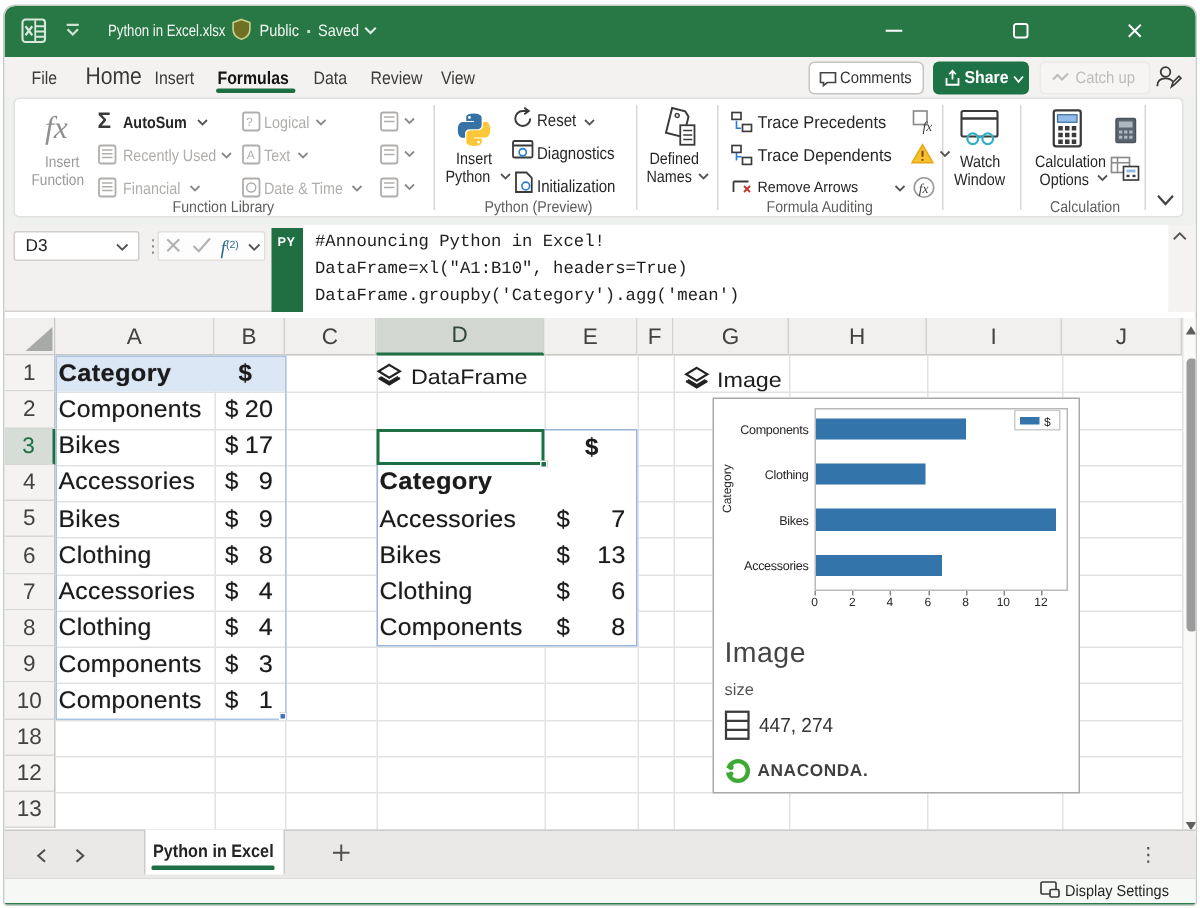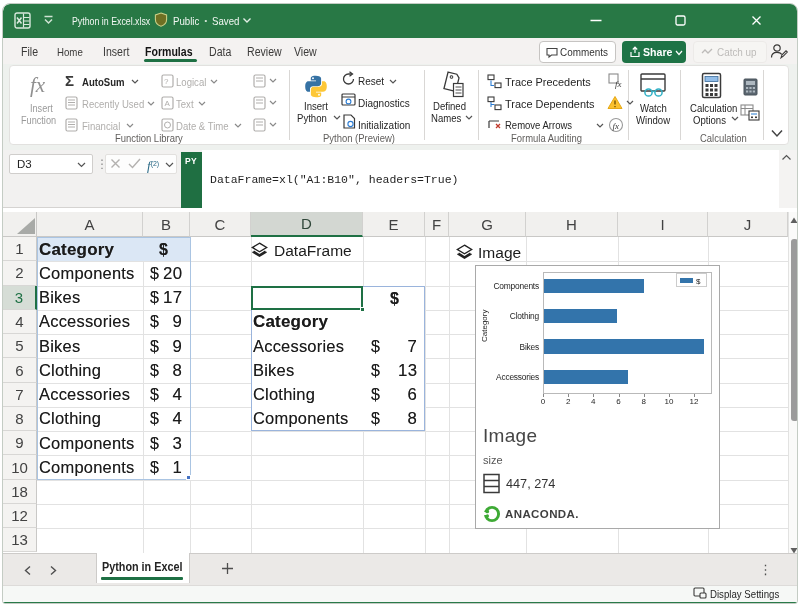--- a/index.html
+++ b/index.html
@@ -37,21 +37,21 @@
 <line x1="0.5" y1="1.5" x2="11.5" y2="1.5" stroke="#fff" stroke-width="1.4"></line>
       </svg>
 <svg style="left:672px;top:11px" width="11" height="11" viewBox="0 0 11 11">
 <rect x="1" y="1" width="9" height="9" rx="1.5" fill="none" stroke="#fff" stroke-width="1.3"></rect>
       </svg>
 <svg style="left:748px;top:11px" width="11" height="11" viewBox="0 0 11 11">
 <path d="M1.5 1.5 L9.5 9.5 M9.5 1.5 L1.5 9.5" stroke="#fff" stroke-width="1.3"></path>
       </svg>
 <div style="left:0px;top:34px;width:796px;height:26px;background:#f4f2f1;"></div>
 <div style="left:18px;top:40px;font-size:12px;font-weight:400;color:#3b3a39;height:16px;line-height:16px;"><span style="display:inline-block;transform:scaleX(0.88);transform-origin:0 50%;white-space:pre;">File</span></div>
-<div style="left:54px;top:40px;font-size:11px;font-weight:400;color:#3b3a39;height:16px;line-height:16px;"><span style="display:inline-block;transform:scaleX(0.88);transform-origin:0 50%;white-space:pre;">Home</span></div>
+<div style="left:54px;top:40px;font-size:16px;font-weight:400;color:#3b3a39;height:16px;line-height:16px;"><span style="display:inline-block;transform:scaleX(0.88);transform-origin:0 50%;white-space:pre;">Home</span></div>
 <div style="left:100px;top:40px;font-size:12px;font-weight:400;color:#3b3a39;height:16px;line-height:16px;"><span style="display:inline-block;transform:scaleX(0.88);transform-origin:0 50%;white-space:pre;">Insert</span></div>
 <div style="left:142px;top:40px;font-size:12px;font-weight:700;color:#141414;height:16px;line-height:16px;"><span style="display:inline-block;transform:scaleX(0.88);transform-origin:0 50%;font-weight:700;white-space:pre;">Formulas</span></div>
 <div style="left:206px;top:40px;font-size:12px;font-weight:400;color:#3b3a39;height:16px;line-height:16px;"><span style="display:inline-block;transform:scaleX(0.88);transform-origin:0 50%;white-space:pre;">Data</span></div>
 <div style="left:244px;top:40px;font-size:12px;font-weight:400;color:#3b3a39;height:16px;line-height:16px;"><span style="display:inline-block;transform:scaleX(0.88);transform-origin:0 50%;white-space:pre;">Review</span></div>
 <div style="left:291px;top:40px;font-size:12px;font-weight:400;color:#3b3a39;height:16px;line-height:16px;"><span style="display:inline-block;transform:scaleX(0.88);transform-origin:0 50%;white-space:pre;">View</span></div>
 <div style="left:141px;top:55px;width:53px;height:2.6px;background:#1e7044;border-radius:2px;"></div>
 <div style="left:536px;top:37px;width:77px;height:22px;background:#fff;border:1px solid #c6c4c2;border-radius:4px;"></div>
 <svg style="left:543px;top:43px" width="12" height="11" viewBox="0 0 12 11">
 <path d="M1 1.5 H11 V8 H5.5 L3 10 V8 H1 Z" fill="none" stroke="#444" stroke-width="1.1"></path>
       </svg>
@@ -298,21 +298,23 @@
 <svg style="left:125px;top:154px" width="13" height="11" viewBox="0 0 13 11">
 <path d="M1 6 L4.5 9.5 L12 1" fill="none" stroke="#b3b1af" stroke-width="1.4"></path>
       </svg>
 <div style="left:144px;top:152px;font-size:13px;color:#2b6a87;height:16px;line-height:16px;"><i style="font-family:'Liberation Serif',serif;">f</i><span style="font-size:7px;vertical-align:4px;">(2)</span></div>
 <svg style="left:162px;top:158px" width="9" height="6" viewBox="0 0 9 6">
 <path d="M1 1 L4.5 4.5 L8 1" fill="none" stroke="#555" stroke-width="1.2"></path>
       </svg>
 <div style="left:178px;top:148px;width:21px;height:56px;background:#1f6f42;"></div>
 <div style="left:182px;top:152px;font-size:8.5px;font-weight:700;color:#fff;height:10px;line-height:10px;letter-spacing:.3px;">PY</div>
 <div style="left:199px;top:146px;width:577px;height:58px;background:#fff;"></div>
+<div style="left:207px;top:150px;font-family:'Liberation Mono',monospace;font-size:11.5px;color:#1e1e1e;height:18px;line-height:16px;white-space:pre;">#Announcing Python in Excel!</div>
 <div style="left:207px;top:168px;font-family:'Liberation Mono',monospace;font-size:11.5px;color:#1e1e1e;height:18px;line-height:16px;white-space:pre;">DataFrame=xl("A1:B10", headers=True)</div>
+<div style="left:207px;top:186px;font-family:'Liberation Mono',monospace;font-size:11.5px;color:#1e1e1e;height:18px;line-height:16px;white-space:pre;">DataFrame.groupby('Category').agg('mean')</div>
 <div style="left:776px;top:146px;width:20px;height:58px;background:#f4f3f2;"></div>
 <svg style="left:778px;top:150px" width="11" height="7" viewBox="0 0 11 7">
 <path d="M1.5 5.5 L5.5 1.5 L9.5 5.5" fill="none" stroke="#555" stroke-width="1.2"></path>
       </svg>
 
 <div style="left:0px;top:208px;width:34px;height:25px;background:#f1f0ee;border-right:1px solid #c9c8c6;border-bottom:1px solid #c9c8c6;"></div>
 <svg style="left:12px;top:213px" width="21" height="18" viewBox="0 0 21 18">
 <path d="M20 1 V17 H2 Z" fill="#a8aaa7"></path>
       </svg>
 <div class="c" style="left:34px;top:208px;width:106px;height:25px;background:#f1f0ee;border-bottom:1px solid #c9c8c6;border-right:1px solid #d2d1cf;font-size:15px;color:#424242;">A</div>

